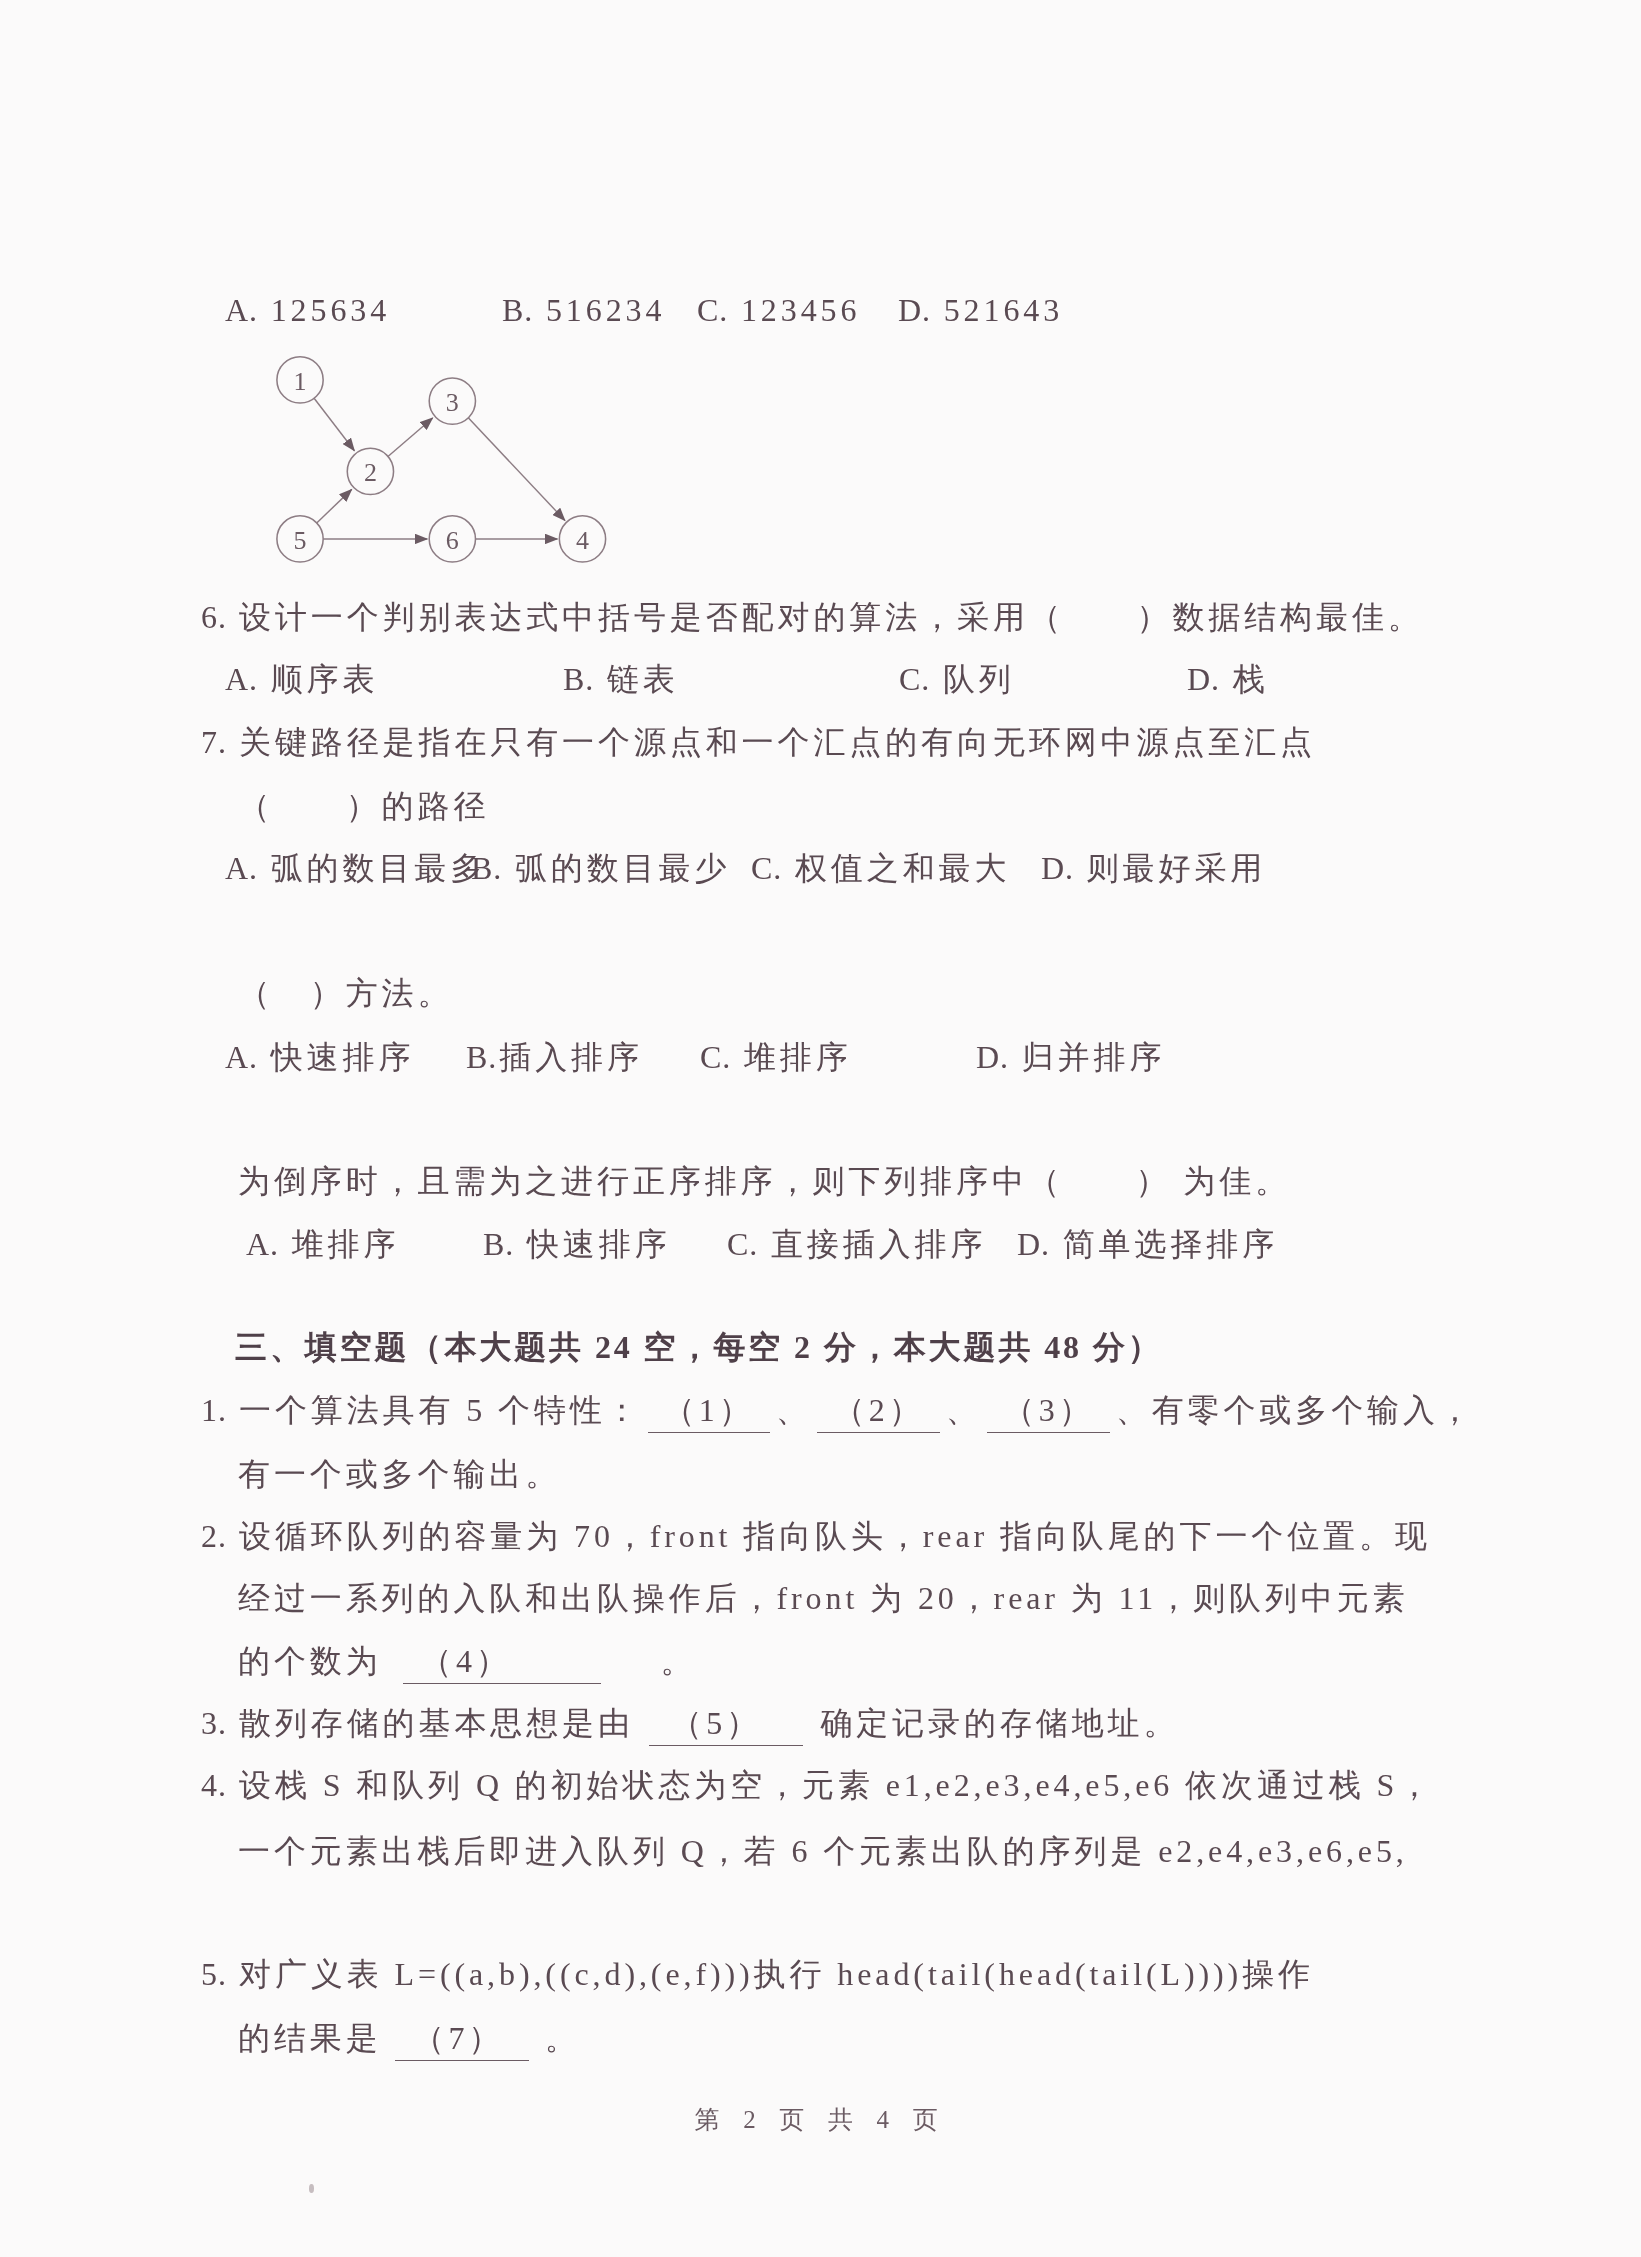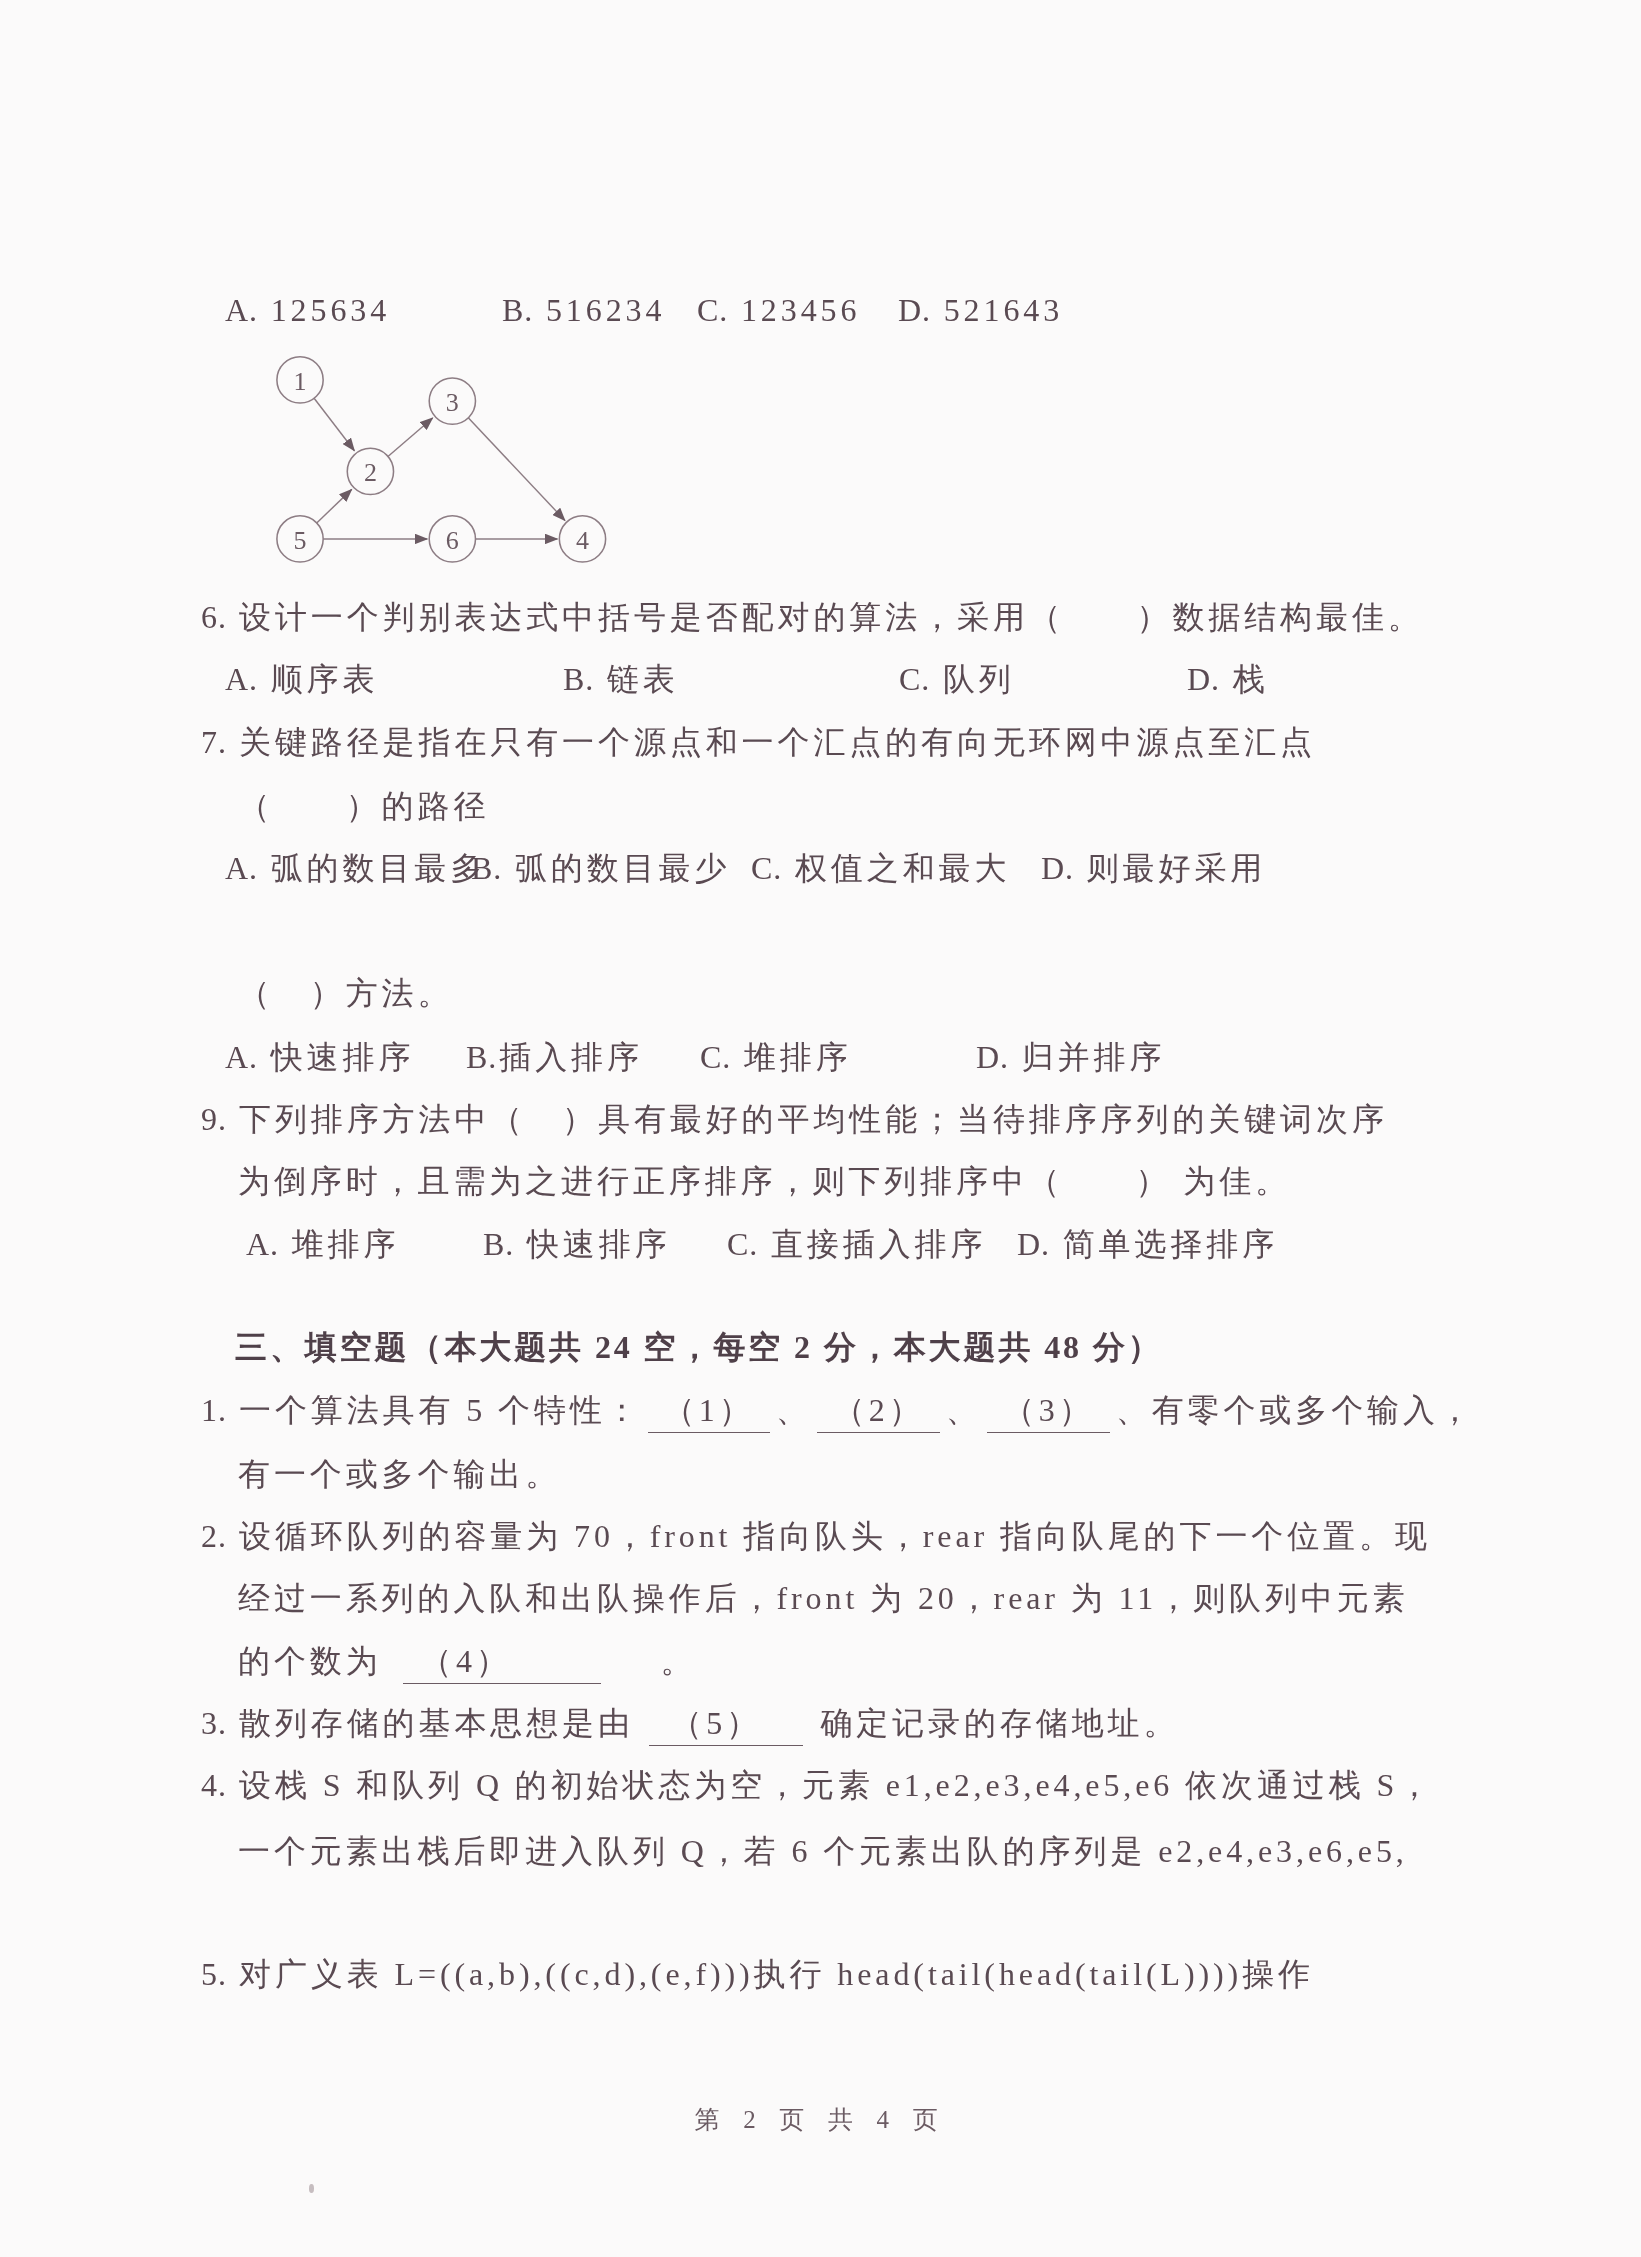--- a/index.html
+++ b/index.html
@@ -105,23 +105,20 @@
     <span class="opt"><span class="olabel">A.</span><span>弧的数目最多</span></span><span class="opt"><span class="olabel">B.</span><span>弧的数目最少</span></span><span class="opt"><span class="olabel">C.</span><span>权值之和最大</span></span><span class="opt"><span class="olabel">D.</span><span>则最好采用</span></span>
   </div>
 
   <div class="line l-cont" style="top:971px">
     <span>（　）方法。</span>
   </div>
   <div class="line l-opt q8o" style="top:1035px">
     <span class="opt"><span class="olabel">A.</span><span>快速排序</span></span><span class="opt"><span class="olabel" style="margin-right:1.9px">B.</span><span>插入排序</span></span><span class="opt"><span class="olabel">C.</span><span>堆排序</span></span><span class="opt"><span class="olabel">D.</span><span>归并排序</span></span>
   </div>
 
-  <div class="line l-num" style="top:1097px">
-    <span class="qnum">9.</span><span>下列排序方法中（　）具有最好的平均性能；当待排序序列的关键词次序</span>
-  </div>
   <div class="line l-opt q9o" style="top:1222px">
     <span class="opt"><span class="olabel">A.</span><span>堆排序</span></span><span class="opt"><span class="olabel">B.</span><span>快速排序</span></span><span class="opt"><span class="olabel">C.</span><span>直接插入排序</span></span><span class="opt"><span class="olabel">D.</span><span>简单选择排序</span></span>
   </div>
   <div class="line l-cont" style="top:1159px">
     <span>为倒序时，且需为之进行正序排序，则下列排序中（　　） 为佳。</span>
   </div>
 
   <div class="line heading" style="top:1325px;left:235px">
     <span>三、填空题（本大题共 24 空，每空 2 分，本大题共 48 分）</span>
   </div>
@@ -150,20 +147,23 @@
   <div class="line l-num" style="top:1763px">
     <span class="qnum">4.</span><span>设栈 S 和队列 Q 的初始状态为空，元素 e1,e2,e3,e4,e5,e6 依次通过栈 S，</span>
   </div>
   <div class="line l-cont" style="top:1829px">
     <span>一个元素出栈后即进入队列 Q，若 6 个元素出队的序列是 e2,e4,e3,e6,e5,</span>
   </div>
 
   <div class="line l-num" style="top:1952px">
     <span class="qnum">5.</span><span>对广义表 L=((a,b),((c,d),(e,f)))执行 head(tail(head(tail(L))))操作</span>
   </div>
+  <div class="line l-cont" style="top:2016px">
+    <span>的结果是</span><span class="blank b7">（7）</span><span class="after-b7">。</span>
+  </div>
 
   <div class="footer">
     <span>第 2 页 共 4 页</span>
   </div>
 
   <div class="speck"></div>
 
 </div>
 
 

